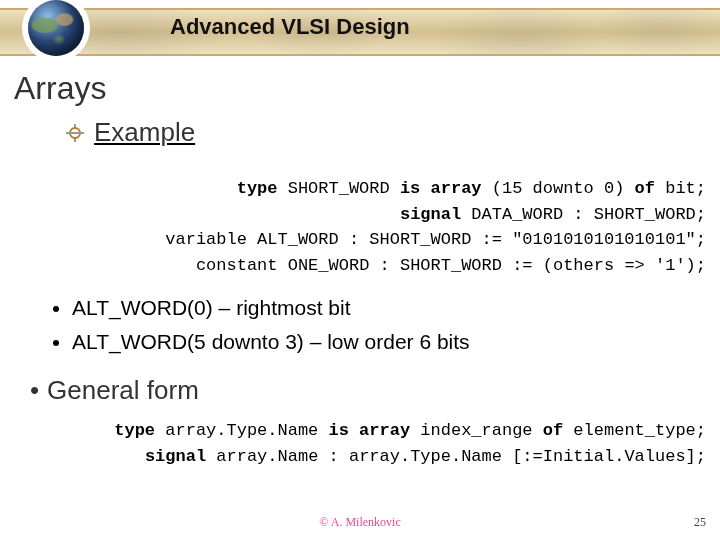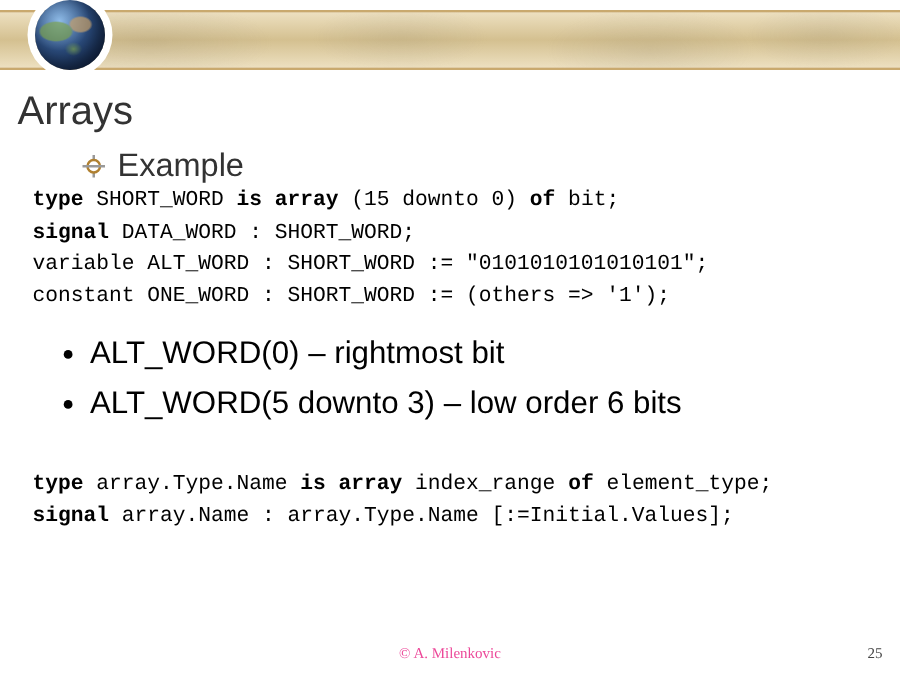--- a/index.html
+++ b/index.html
@@ -78,21 +78,22 @@
     font-weight: normal;
     color: #333;
     margin-top: 4px;
     margin-bottom: 10px;
   }
   .subhead-row {
     display: flex;
     align-items: center;
     gap: 10px;
     margin-left: 52px;
-    margin-bottom: 0;
+    margin-bottom: 28px;
+    text-decoration: underline;
   }
   .reticle {
     width: 18px;
     height: 18px;
     position: relative;
   }
   .reticle::before, .reticle::after {
     content: "";
     position: absolute;
     background: #999;
@@ -110,25 +111,26 @@
   .subhead {
     font-size: 26px;
     color: #333;
   }
   .code-block {
     font-family: "Courier New", Courier, monospace;
     font-size: 17px;
     line-height: 1.5;
     margin: 0 0 14px 12px;
     white-space: pre;
+    text-align: right;
   }
   .code-block b { font-weight: bold; }
   .bullets {
-    margin: 0 0 34px 58px;
-    font-size: 25px;
+    margin: 0 0 18px 58px;
+    font-size: 21px;
     line-height: 1.5;
   }
   .bullets li { list-style: disc; margin-bottom: 2px; }
   .general-row {
     margin: 0 0 12px 16px;
     font-size: 26px;
     color: #333;
   }
   .general-row .dot { margin-right: 8px; }
   .footer-center {
@@ -150,20 +152,21 @@
   }
 </style>
 </head>
 <body>
 
 <div class="header">
   <div class="header-bg">
     <div class="map-tint"></div>
   </div>
   <div class="globe"></div>
+  <div class="header-title">Advanced VLSI Design</div>
 </div>
 
 <div class="content">
 
   <div class="slide-title">Arrays</div>
 
   <div class="subhead-row">
     <div class="reticle">
         <span></span>
       </div>
@@ -173,20 +176,23 @@
   <div class="code-block"><b>type</b><span> SHORT_WORD </span><b>is array</b><span> (15 downto 0) </span><b>of</b><span> bit;</span>
 <b>signal</b><span> DATA_WORD : SHORT_WORD;</span>
 <span>variable ALT_WORD : SHORT_WORD := "0101010101010101";</span>
 <span>constant ONE_WORD : SHORT_WORD := (others =&gt; '1');</span></div>
 
   <ul class="bullets">
     <li>ALT_WORD(0) – rightmost bit</li>
     <li>ALT_WORD(5 downto 3) – low order 6 bits</li>
   </ul>
 
+  <div class="general-row">
+    <span class="dot">•</span><span>General form</span>
+  </div>
 
   <div class="code-block"><b>type</b><span> array.Type.Name </span><b>is array</b><span> index_range </span><b>of</b><span> element_type;</span>
 <b>signal</b><span> array.Name : array.Type.Name [:=Initial.Values];</span></div>
 
 </div>
 
 <div class="footer-center">© A. Milenkovic</div>
 <div class="footer-right">25</div>
 
 </body></html>

